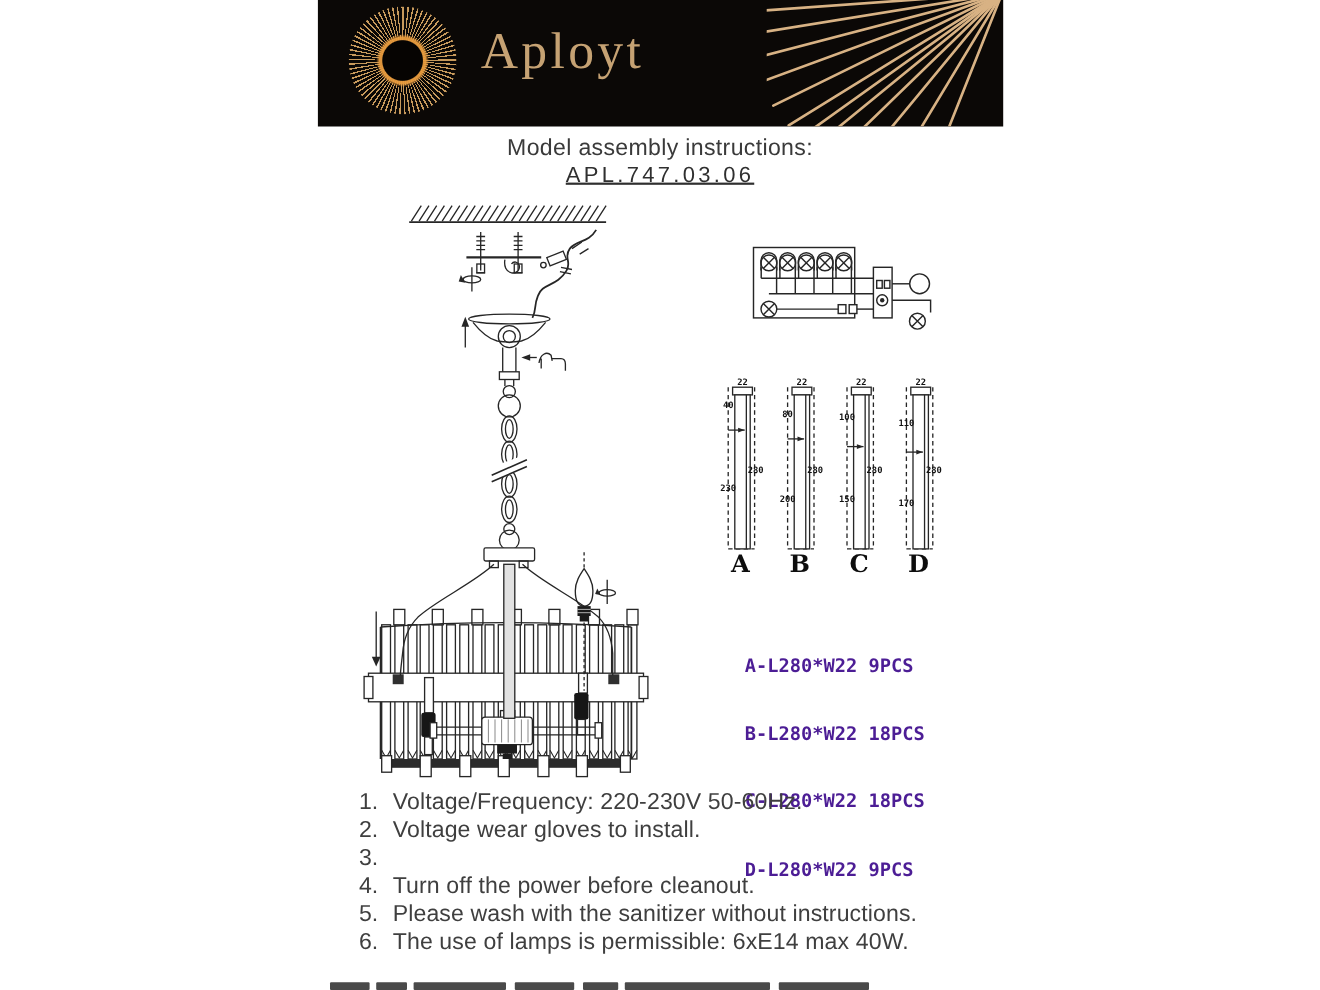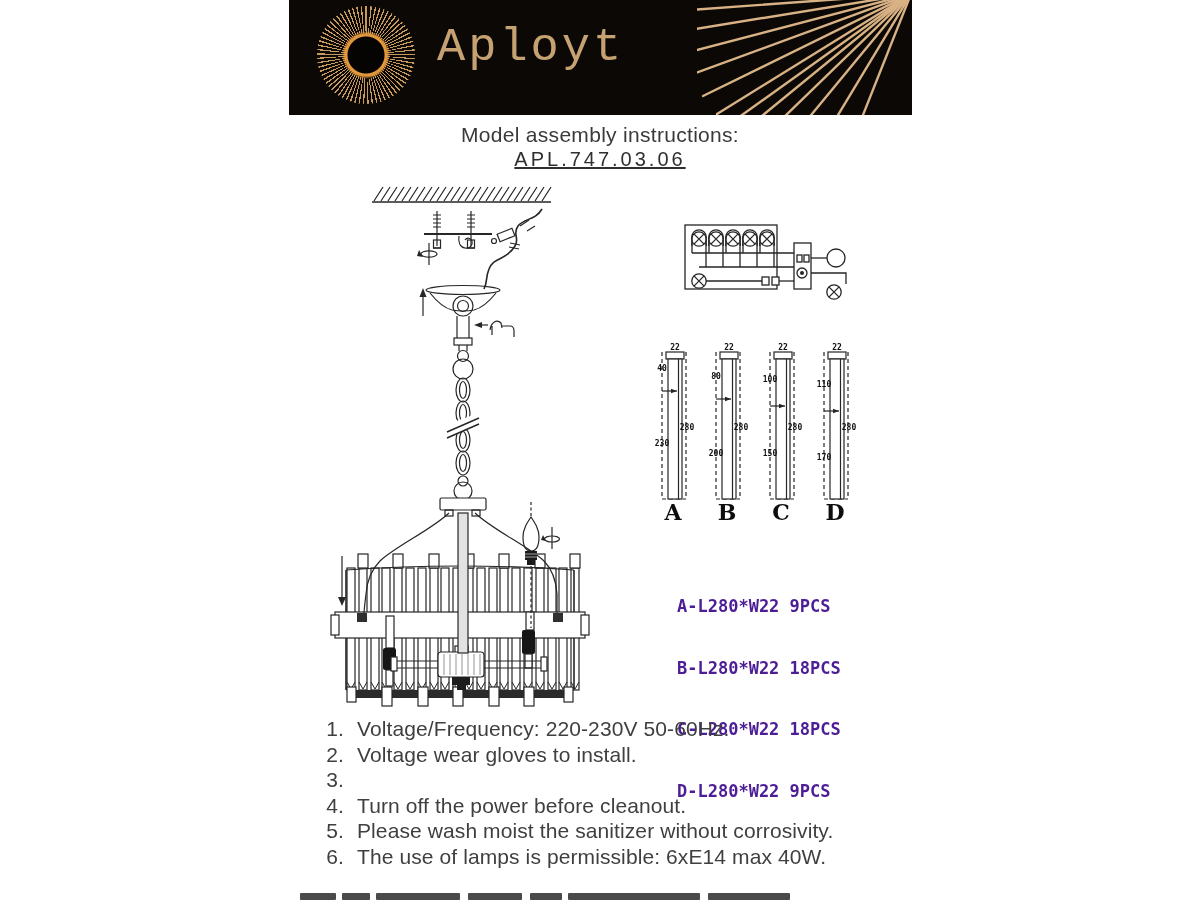--- a/index.html
+++ b/index.html
@@ -10,21 +10,21 @@
   
   .banner{position:absolute;left:289px;top:0;width:623px;height:115px;background:#0b0806;overflow:hidden;}
   .sunburst{
     position:absolute;left:28px;top:6px;width:98px;height:98px;border-radius:50%;
     background:
       radial-gradient(circle at 50% 50%, #060402 0 18px, rgba(6,4,2,0) 19px),
       radial-gradient(circle at 50% 50%, rgba(0,0,0,0) 0 17px, rgba(233,156,62,.95) 18px 21px, rgba(0,0,0,0) 24px),
       repeating-conic-gradient(from 0deg, #c89a5c 0deg 1.7deg, rgba(0,0,0,0) 1.7deg 5.2deg);
   }
   .brand{
-    position:absolute;left:148px;top:24px;font-family:Liberation Mono, monospace;
+    position:absolute;left:148px;top:24px;font-family:Liberation Serif, serif;
     font-size:47px;font-weight:400;color:#c6a273;letter-spacing:3px;line-height:1;
   }
   .rays{position:absolute;right:0;top:0;}
   
   .title1{position:absolute;left:0;top:123px;width:1200px;text-align:center;
     font-size:21px;color:#3a3a3a;letter-spacing:.3px;}
   .title2{position:absolute;left:0;top:148px;width:1200px;text-align:center;
     font-size:20px;color:#2f2f2f;letter-spacing:3px;text-decoration:underline;}
   
   .diagram{position:absolute;left:0;top:0;width:1200px;height:900px;}
@@ -380,21 +380,21 @@
   </div>
   <div class="inst-row">
     <span class="inst-num">3.</span>
   </div>
   <div class="inst-row">
     <span class="inst-num">4.</span>
     <span class="inst-text">Turn off the power before cleanout.</span>
   </div>
   <div class="inst-row">
     <span class="inst-num">5.</span>
-    <span class="inst-text">Please wash moist the sanitizer without corrosivity.</span>
+    <span class="inst-text">Please wash with the sanitizer without instructions.</span>
   </div>
   <div class="inst-row">
     <span class="inst-num">6.</span>
     <span class="inst-text">The use of lamps is permissible: 6xE14 max 40W.</span>
   </div>
 </div>
 
 <div>
   <div class="cutline" style="left:300px;width:36px;"></div>
   <div class="cutline" style="left:342px;width:28px;"></div>

